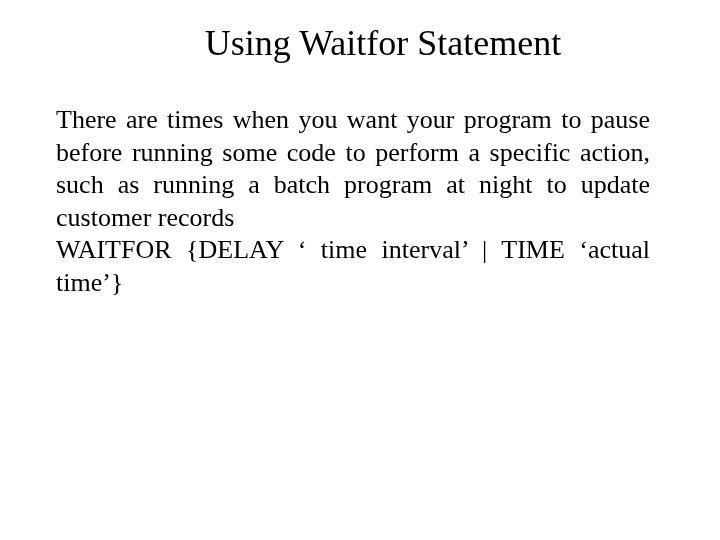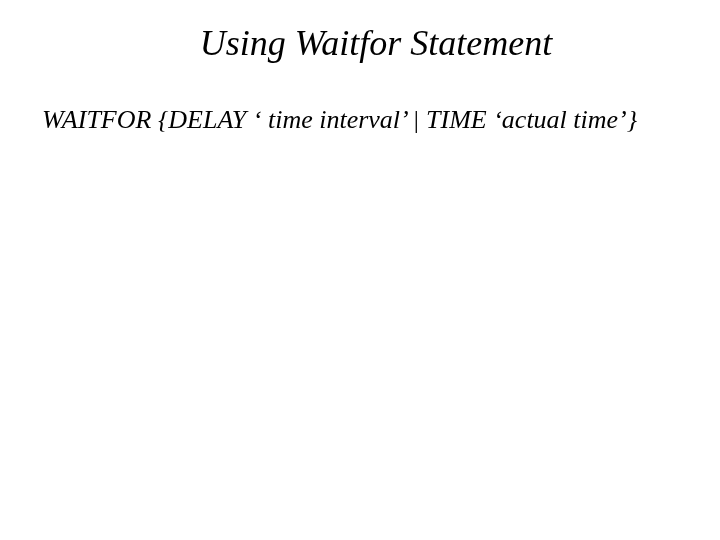--- a/index.html
+++ b/index.html
@@ -8,22 +8,21 @@
     width: 720px;
     height: 540px;
     background: #ffffff;
     font-family: "Times New Roman", Times, serif;
     color: #000000;
   }
   .slide {
     width: 720px;
     height: 540px;
     box-sizing: border-box;
-    padding: 22px 70px 40px 42px;
-    font-style: italic;
+    padding: 22px 70px 40px 56px;
   }
   .title {
     font-size: 36px;
     text-align: center;
     margin: 0 0 40px 0;
     font-weight: normal;
     padding-left: 60px;
   }
   .body-text {
     font-size: 26px;
@@ -33,15 +32,16 @@
   .body-text p {
     margin: 0 0 0 0;
   }
 </style>
 </head>
 <body>
 
 <div class="slide">
   <h1 class="title">Using Waitfor Statement</h1>
   <div class="body-text">
+    <p>There are times when you want your program to pause before running some code to perform a specific action, such as running a batch program at  night to update customer records</p>
     <p>WAITFOR {DELAY ‘ time interval’ | TIME ‘actual time’}</p>
   </div>
 </div>
 
 </body></html>

